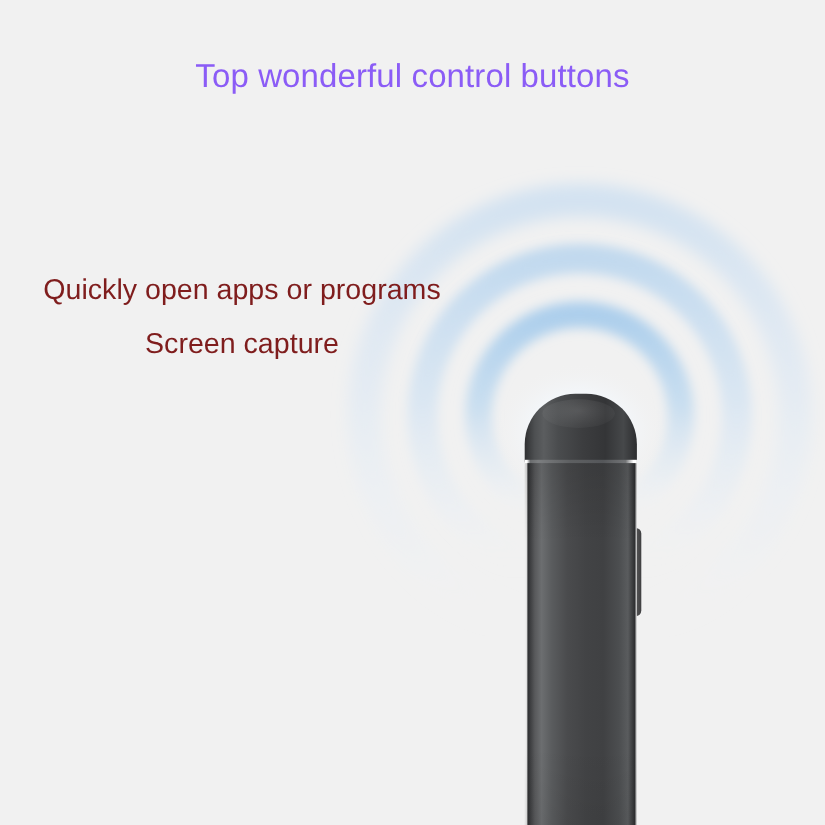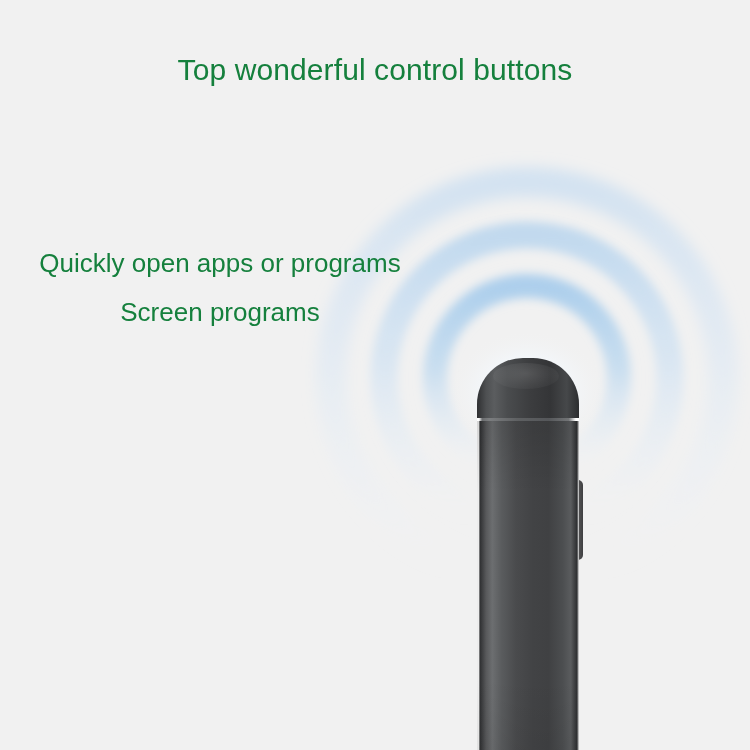--- a/index.html
+++ b/index.html
@@ -30,40 +30,40 @@
     height: 750px;
     pointer-events: none;
   }
 
   
   .headline {
     position: absolute;
     left: 0;
     width: 750px;
     text-align: center;
-    color: #15803d;
+    color: #8b5cf6;
     font-size: 30px;
     font-weight: 400;
     letter-spacing: 0.1px;
     line-height: 1;
     white-space: nowrap;
   }
   #headline-1 { top: 55px; }
   #headline-2 { top: 111px; }
 
   
   #features {
     position: absolute;
     left: 0;
     top: 250px;
     width: 440px;
     text-align: center;
   }
   .feature-line {
-    color: #15803d;
+    color: #7f1d1d;
     font-size: 26px;
     font-weight: 400;
     line-height: 1;
     white-space: nowrap;
     margin-bottom: 23px;
   }
 
   
   #stylus {
     position: absolute;
@@ -219,21 +219,21 @@
       <circle cx="527" cy="378" r="92" fill="none" stroke="url(#arcFade)" stroke-width="24"></circle>
     </g>
 
     <ellipse cx="527" cy="392" rx="78" ry="62" fill="url(#tipGlow)"></ellipse>
   </svg>
 
   <div class="headline" id="headline-1">Top wonderful control buttons</div>
 
   <div id="features">
     <div class="feature-line">Quickly open apps or programs</div>
-    <div class="feature-line">Screen programs</div>
+    <div class="feature-line">Screen capture</div>
   </div>
 
   <div id="stylus">
     <div id="side-button"></div>
     <div id="cap">
       <div id="cap-gloss"></div>
     </div>
     <div id="seam"></div>
     <div id="barrel">
       <div id="barrel-shade"></div>

